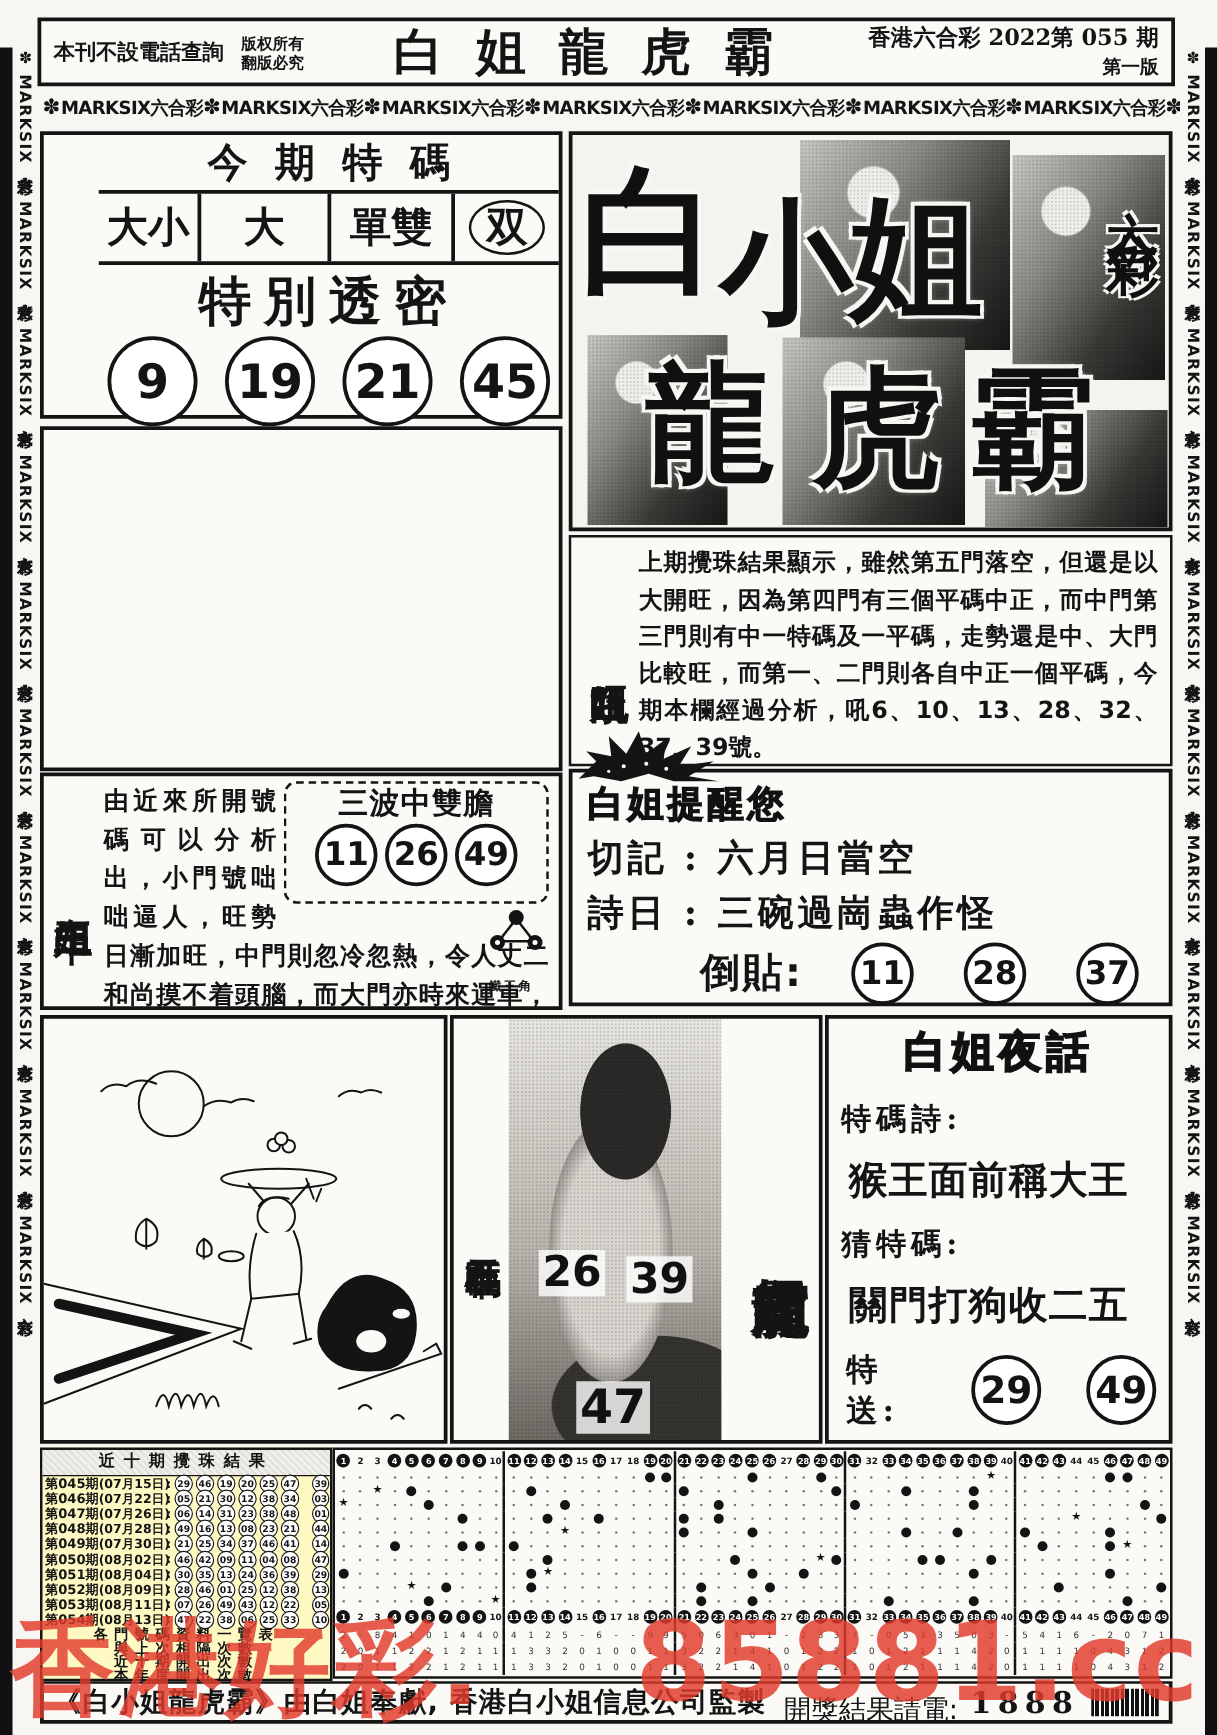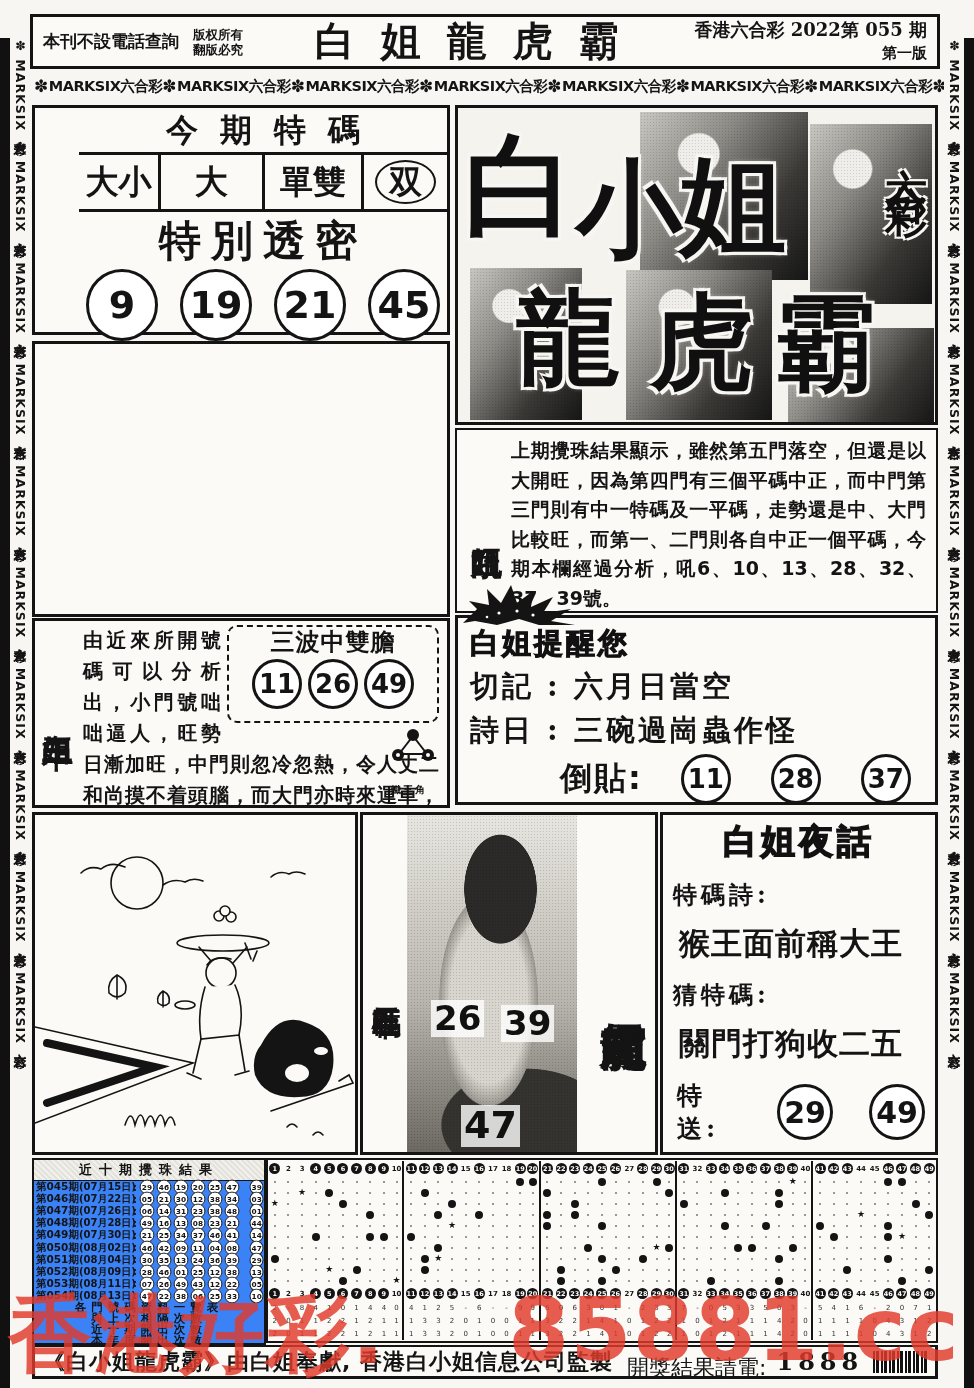--- a/index.html
+++ b/index.html
@@ -98,21 +98,21 @@
         padding:0 3px;line-height:1.1;z-index:3;}
   .center-right{width:78px;background:#fbfaf7;font-size:47px;line-height:62px;padding-top:4px;}
   
   .night-box{left:660px;top:812px;width:278px;height:343px;padding:4px 10px;}
   .night-title{text-align:center;font-size:34px;font-weight:900;letter-spacing:4px;-webkit-text-stroke:1.5px #111;}
   .night-label{font-family:"DejaVu Serif",serif;font-size:24px;font-weight:bold;letter-spacing:4px;margin-top:14px;}
   .night-poem{font-size:31px;font-weight:bold;letter-spacing:1px;margin-top:12px;padding-left:6px;white-space:nowrap;}
   .night-send{display:flex;align-items:center;gap:34px;margin-top:14px;padding-left:4px;}
   .night-send-label{font-family:"DejaVu Serif",serif;font-size:25px;font-weight:bold;letter-spacing:4px;}
   
-  .results-box{left:32px;top:1158px;width:234px;height:187px;border:2px solid #141414;background:#3b82f6;}
+  .results-box{left:32px;top:1158px;width:234px;height:187px;border:2px solid #141414;background:#fef9c3;}
   .res-header{height:20px;line-height:20px;text-align:center;font-size:13px;font-weight:bold;letter-spacing:7px;
         border-bottom:1px solid #141414;background:repeating-linear-gradient(45deg,#e4e2dc 0 2px,#f2f0ea 2px 4px);}
   .res-row{display:flex;align-items:center;height:12.1px;padding-left:2px;white-space:nowrap;}
   .res-issue{font-size:10.5px;font-weight:bold;width:44px;}
   .res-date{font-size:10px;font-weight:bold;width:54px;}
   .res-colon{font-size:10px;font-weight:bold;width:6px;}
   .res-nums{display:flex;gap:1px;}
   .mini-circle{display:inline-flex;align-items:center;justify-content:center;width:14px;height:14px;
         border:1px solid #141414;border-radius:50%;font-size:8px;font-weight:bold;transform:scale(.92);background:#fff;}
   .mini-circle.special{margin-left:9px;}

